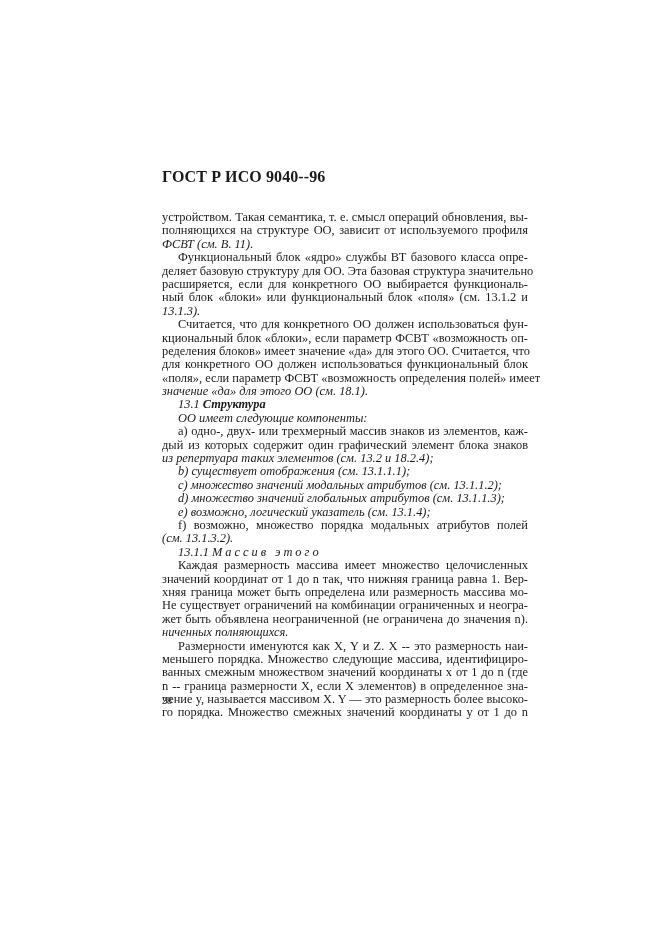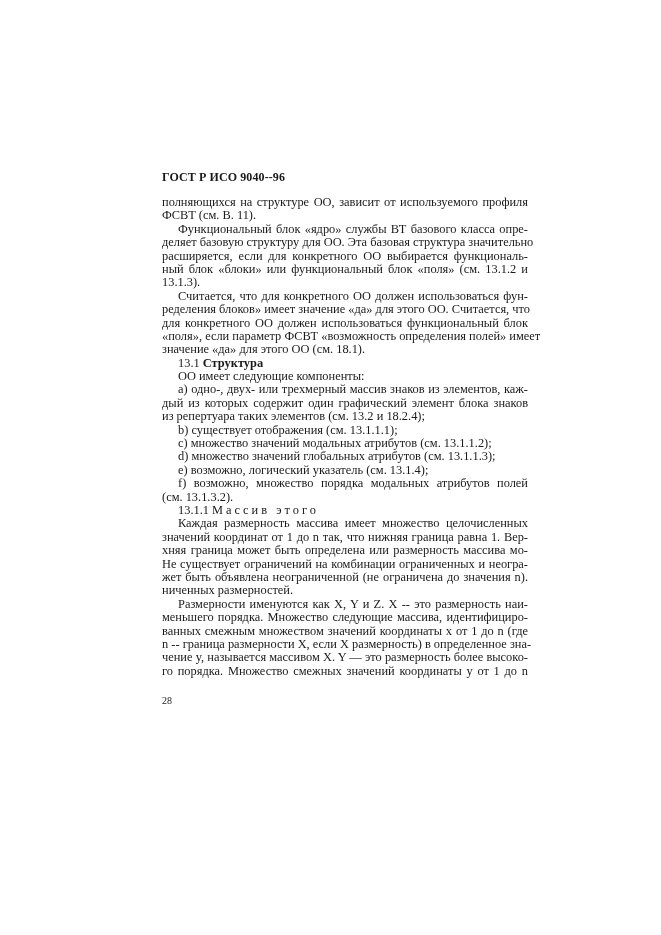--- a/index.html
+++ b/index.html
@@ -1,46 +1,48 @@
 <!DOCTYPE html>
 <html><head>
 <meta charset="utf-8">
 <style>
   html, body { margin: 0; padding: 0; background: #ffffff; }
   body { width: 661px; height: 935px; position: relative; overflow: hidden;
          font-family: "Liberation Serif", "DejaVu Serif", serif; color: #1a1a1a; }
   .page { position: absolute; left: 162px; top: 170px; width: 366px; }
-  .header { font-size: 12px; font-weight: bold; letter-spacing: 0.1px; height: 14px; line-height: 14px; margin-bottom: 12px; }
+  .header { font-size: 16px; font-weight: bold; letter-spacing: 0.1px; height: 14px; line-height: 14px; margin-bottom: 27px; }
   .body { font-size: 12.4px; line-height: 13.4px; }
   .line { display: block; white-space: nowrap; height: 13.4px; text-align: justify; text-align-last: justify; }
-  .line.last { text-align-last: left; }
+  .line.last { text-align-last: left; font-style: italic; }
   .indent { padding-left: 16px; }
   .spaced { letter-spacing: 3px; }
   .bold { font-weight: bold; }
   .pagenum { position: absolute; left: 162px; top: 695px; font-size: 10px; }
 </style>
 </head>
 <body>
 
 <div class="page">
   <div class="header">ГОСТ Р ИСО 9040--96</div>
   <div class="body">
     <div>
+      <span class="line">устройством. Такая семантика, т. е. смысл операций обновления, вы-</span>
       <span class="line">полняющихся на структуре ОО, зависит от используемого профиля</span>
       <span class="line last">ФСВТ (см. В. 11).</span>
     </div>
     <div>
       <span class="line indent">Функциональный блок «ядро» службы ВТ базового класса опре-</span>
       <span class="line">деляет базовую структуру для ОО. Эта базовая структура значительно</span>
       <span class="line">расширяется, если для конкретного ОО выбирается функциональ-</span>
       <span class="line">ный блок «блоки» или функциональный блок «поля» (см. 13.1.2 и</span>
       <span class="line last">13.1.3).</span>
     </div>
     <div>
       <span class="line indent">Считается, что для конкретного ОО должен использоваться фун-</span>
+      <span class="line">кциональный блок «блоки», если параметр ФСВТ «возможность оп-</span>
       <span class="line">ределения блоков» имеет значение «да» для этого ОО. Считается, что</span>
       <span class="line">для конкретного ОО должен использоваться функциональный блок</span>
       <span class="line">«поля», если параметр ФСВТ «возможность определения полей» имеет</span>
       <span class="line last">значение «да» для этого ОО (см. 18.1).</span>
     </div>
     <div class="line last indent">
       <span>13.1</span>
       <span class="bold">Структура</span>
     </div>
     <span class="line last indent">ОО имеет следующие компоненты:</span>
@@ -58,26 +60,26 @@
     <div class="line last indent">
       <span>13.1.1</span>
       <span class="spaced">Массив этого</span>
     </div>
     <div>
       <span class="line indent">Каждая размерность массива имеет множество целочисленных</span>
       <span class="line">значений координат от 1 до n так, что нижняя граница равна 1. Вер-</span>
       <span class="line">хняя граница может быть определена или размерность массива мо-</span>
       <span class="line">Не существует ограничений на комбинации ограниченных и неогра-</span>
       <span class="line">жет быть объявлена неограниченной (не ограничена до значения n).</span>
-      <span class="line last">ниченных размерностей.</span>
+      <span class="line last">ниченных полняющихся.</span>
     </div>
     <div>
       <span class="line indent">Размерности именуются как X, Y и Z. X -- это размерность наи-</span>
       <span class="line">меньшего порядка. Множество следующие массива, идентифициро-</span>
       <span class="line">ванных смежным множеством значений координаты x от 1 до n (где</span>
-      <span class="line">n -- граница размерности X, если X размерность) в определенное зна-</span>
+      <span class="line">n -- граница размерности X, если X элементов) в определенное зна-</span>
       <span class="line">чение y, называется массивом X. Y — это размерность более высоко-</span>
       <span class="line">го порядка. Множество смежных значений координаты y от 1 до n</span>
     </div>
   </div>
 </div>
 
 <div class="pagenum">28</div>
 
 </body></html>

